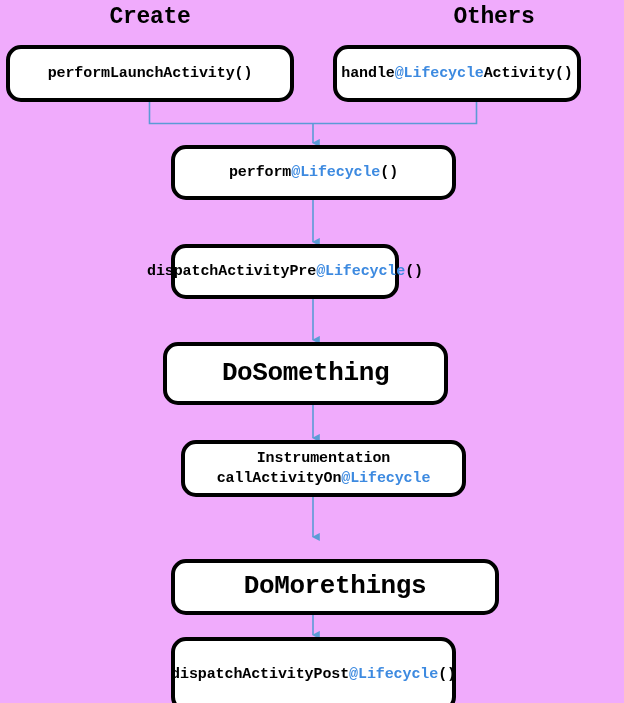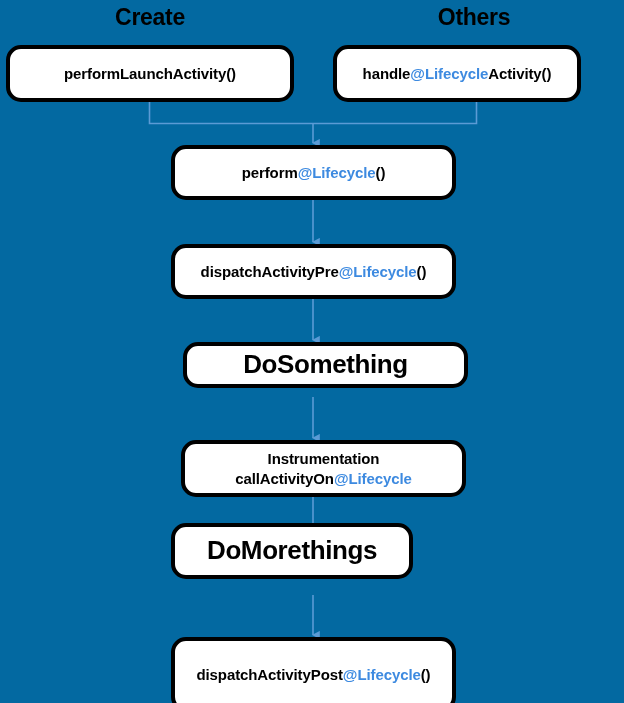--- a/index.html
+++ b/index.html
@@ -9,37 +9,38 @@
     background: #ffffff;
   }
   body {
     font-family: "Liberation Sans", sans-serif;
     -webkit-font-smoothing: antialiased;
   }
   #diagram {
     position: relative;
     width: 624px;
     height: 703px;
-    background: #0369a1;
+    background: #f0abfc;
     overflow: hidden;
+    font-family: Liberation Mono, monospace;
   }
 
   
   .col-header {
     position: absolute;
     font-size: 23px;
     font-weight: bold;
     color: #000000;
     letter-spacing: -0.3px;
     text-align: center;
     white-space: nowrap;
     line-height: 1;
   }
   #header-create { left: 54px;  top: 6px; width: 192px; }
-  #header-others { left: 378px; top: 6px; width: 192px; }
+  #header-others { left: 398px; top: 6px; width: 192px; }
 
   
   .node {
     position: absolute;
     box-sizing: border-box;
     background: #ffffff;
     border: 4px solid #000000;
     border-radius: 15px;
     display: flex;
     align-items: center;
@@ -60,24 +61,24 @@
     font-size: 26px;
     font-weight: bold;
     letter-spacing: -0.4px;
   }
   .accent { color: #3d8ae0; }
 
   
   #node-perform-launch   { left: 6px;   top: 45px;  width: 288px; height: 57px; }
   #node-handle-lifecycle { left: 333px; top: 45px;  width: 248px; height: 57px; }
   #node-perform          { left: 171px; top: 145px; width: 285px; height: 55px; }
-  #node-dispatch-pre     { left: 171px; top: 244px; width: 285px; height: 55px; }
-  #node-do-something     { left: 183px; top: 342px; width: 285px; height: 46px; }
+  #node-dispatch-pre     { left: 171px; top: 244px; width: 228px; height: 55px; }
+  #node-do-something     { left: 163px; top: 342px; width: 285px; height: 63px; }
   #node-instrumentation  { left: 181px; top: 440px; width: 285px; height: 57px; }
-  #node-do-morethings    { left: 171px; top: 523px; width: 242px; height: 56px; }
+  #node-do-morethings    { left: 171px; top: 559px; width: 328px; height: 56px; }
   #node-dispatch-post    { left: 171px; top: 637px; width: 285px; height: 75px; }
 
   
   #connectors {
     position: absolute;
     left: 0;
     top: 0;
     width: 624px;
     height: 703px;
     z-index: 1;

